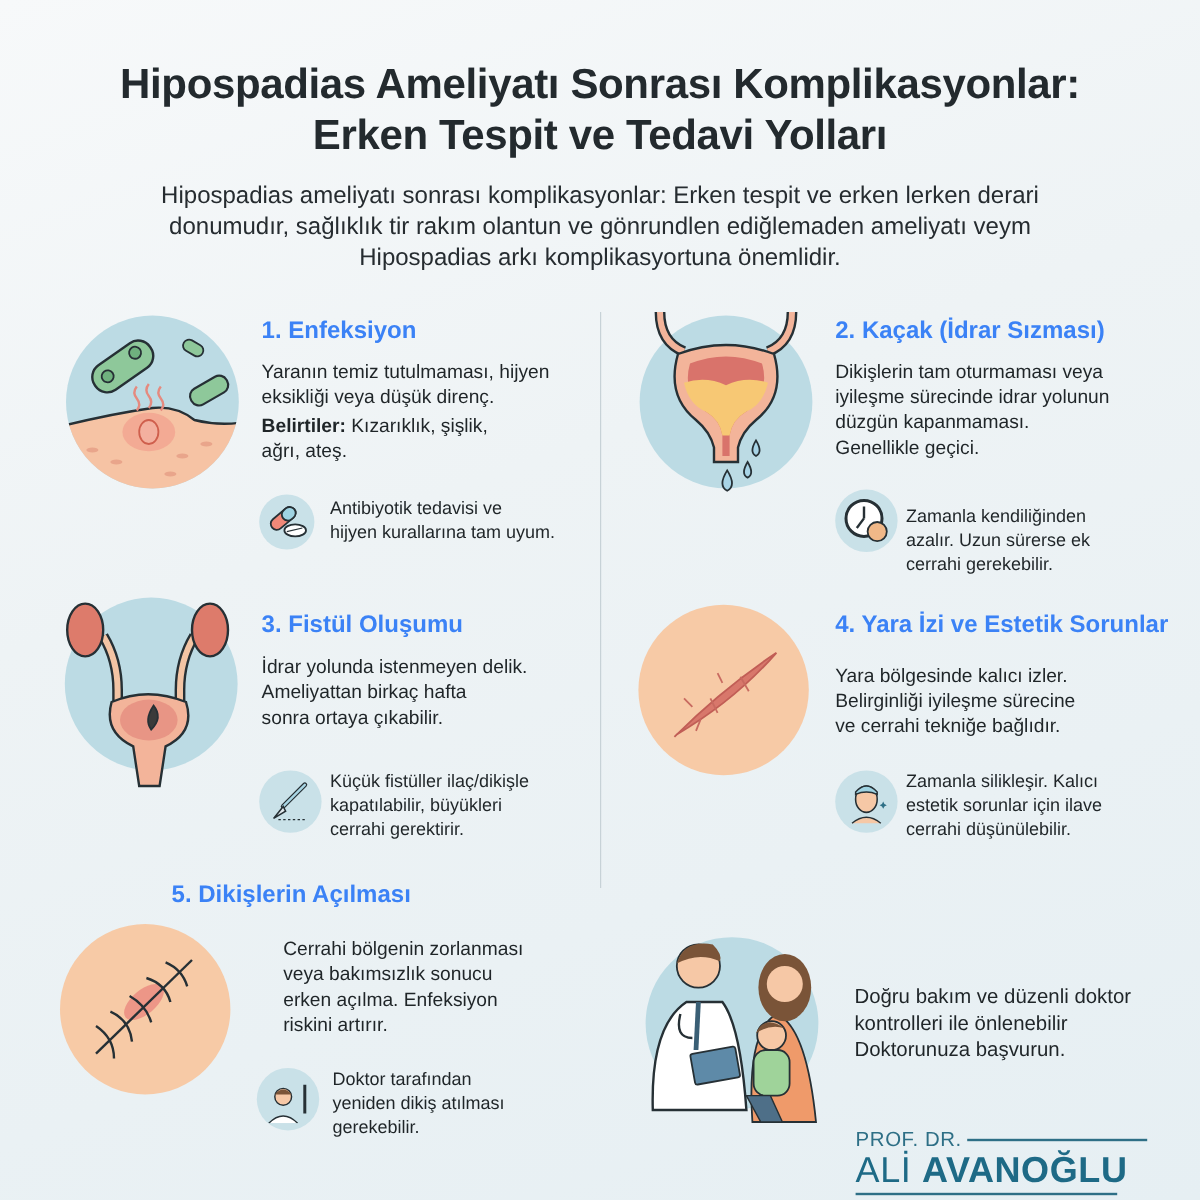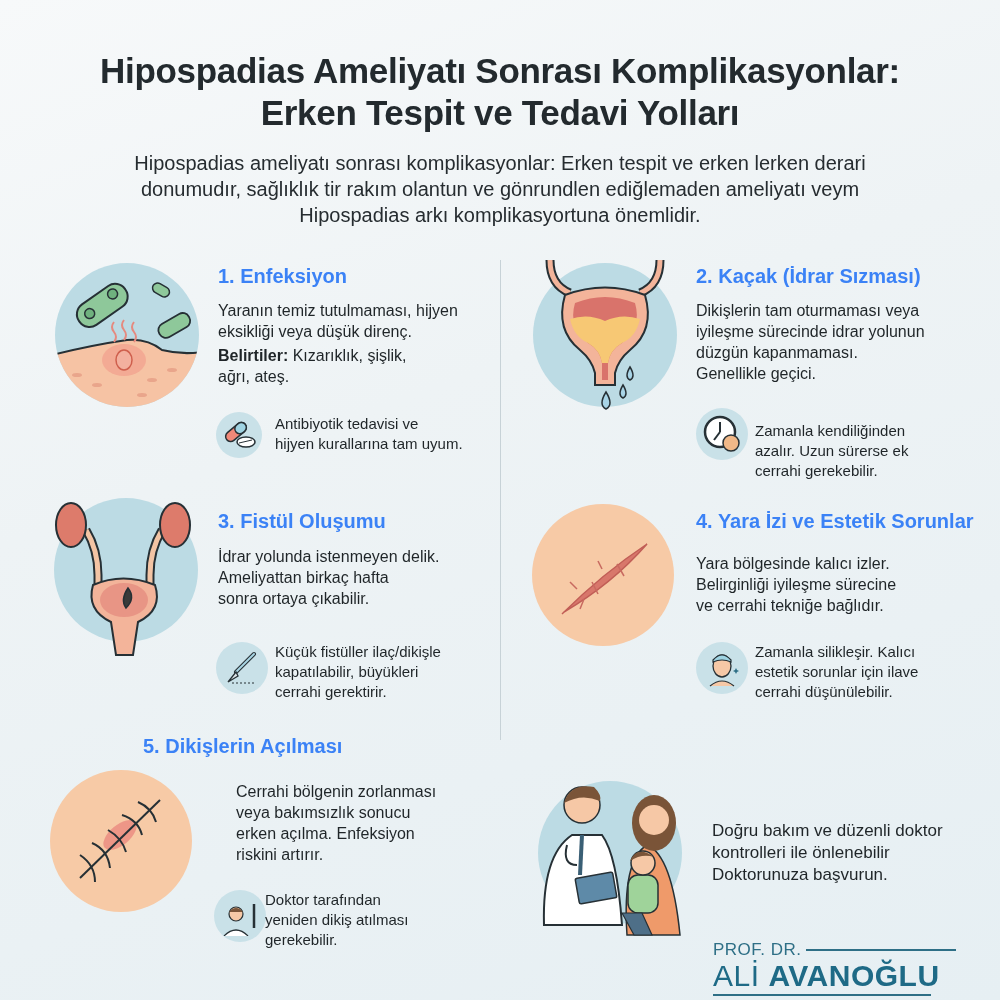--- a/index.html
+++ b/index.html
@@ -240,21 +240,21 @@
     <div>riskini artırır.</div>
   </div>
   <div class="tip-icon" style="left:214px;top:890px;width:52px;height:52px;">
     <svg width="40" height="40" viewBox="0 0 40 40">
       <path d="M4 40 Q16 28 28 40" fill="#fff" stroke="#263035" stroke-width="1.2"></path>
       <circle cx="16" cy="18" r="7" fill="#f6c8a6" stroke="#263035" stroke-width="1.2"></circle>
       <path d="M9 16 Q16 8 23 16" fill="#7a5438"></path>
       <line x1="34" y1="8" x2="34" y2="32" stroke="#263035" stroke-width="2.5"></line>
     </svg>
   </div>
-  <div class="tip-text" style="left:265px;top:890px;">
+  <div class="tip-text" style="left:277px;top:890px;">
     <div>Doktor tarafından</div>
     <div>yeniden dikiş atılması</div>
     <div>gerekebilir.</div>
   </div>
 </div>
 
 <div>
   <div class="circle" style="left:530px;top:775px;width:150px;height:150px;">
     <svg width="175" height="175" viewBox="0 0 175 175" style="position:absolute;left:-8px;top:-10px;">
       <circle cx="88" cy="88" r="72" fill="#bcdbe4"></circle>

